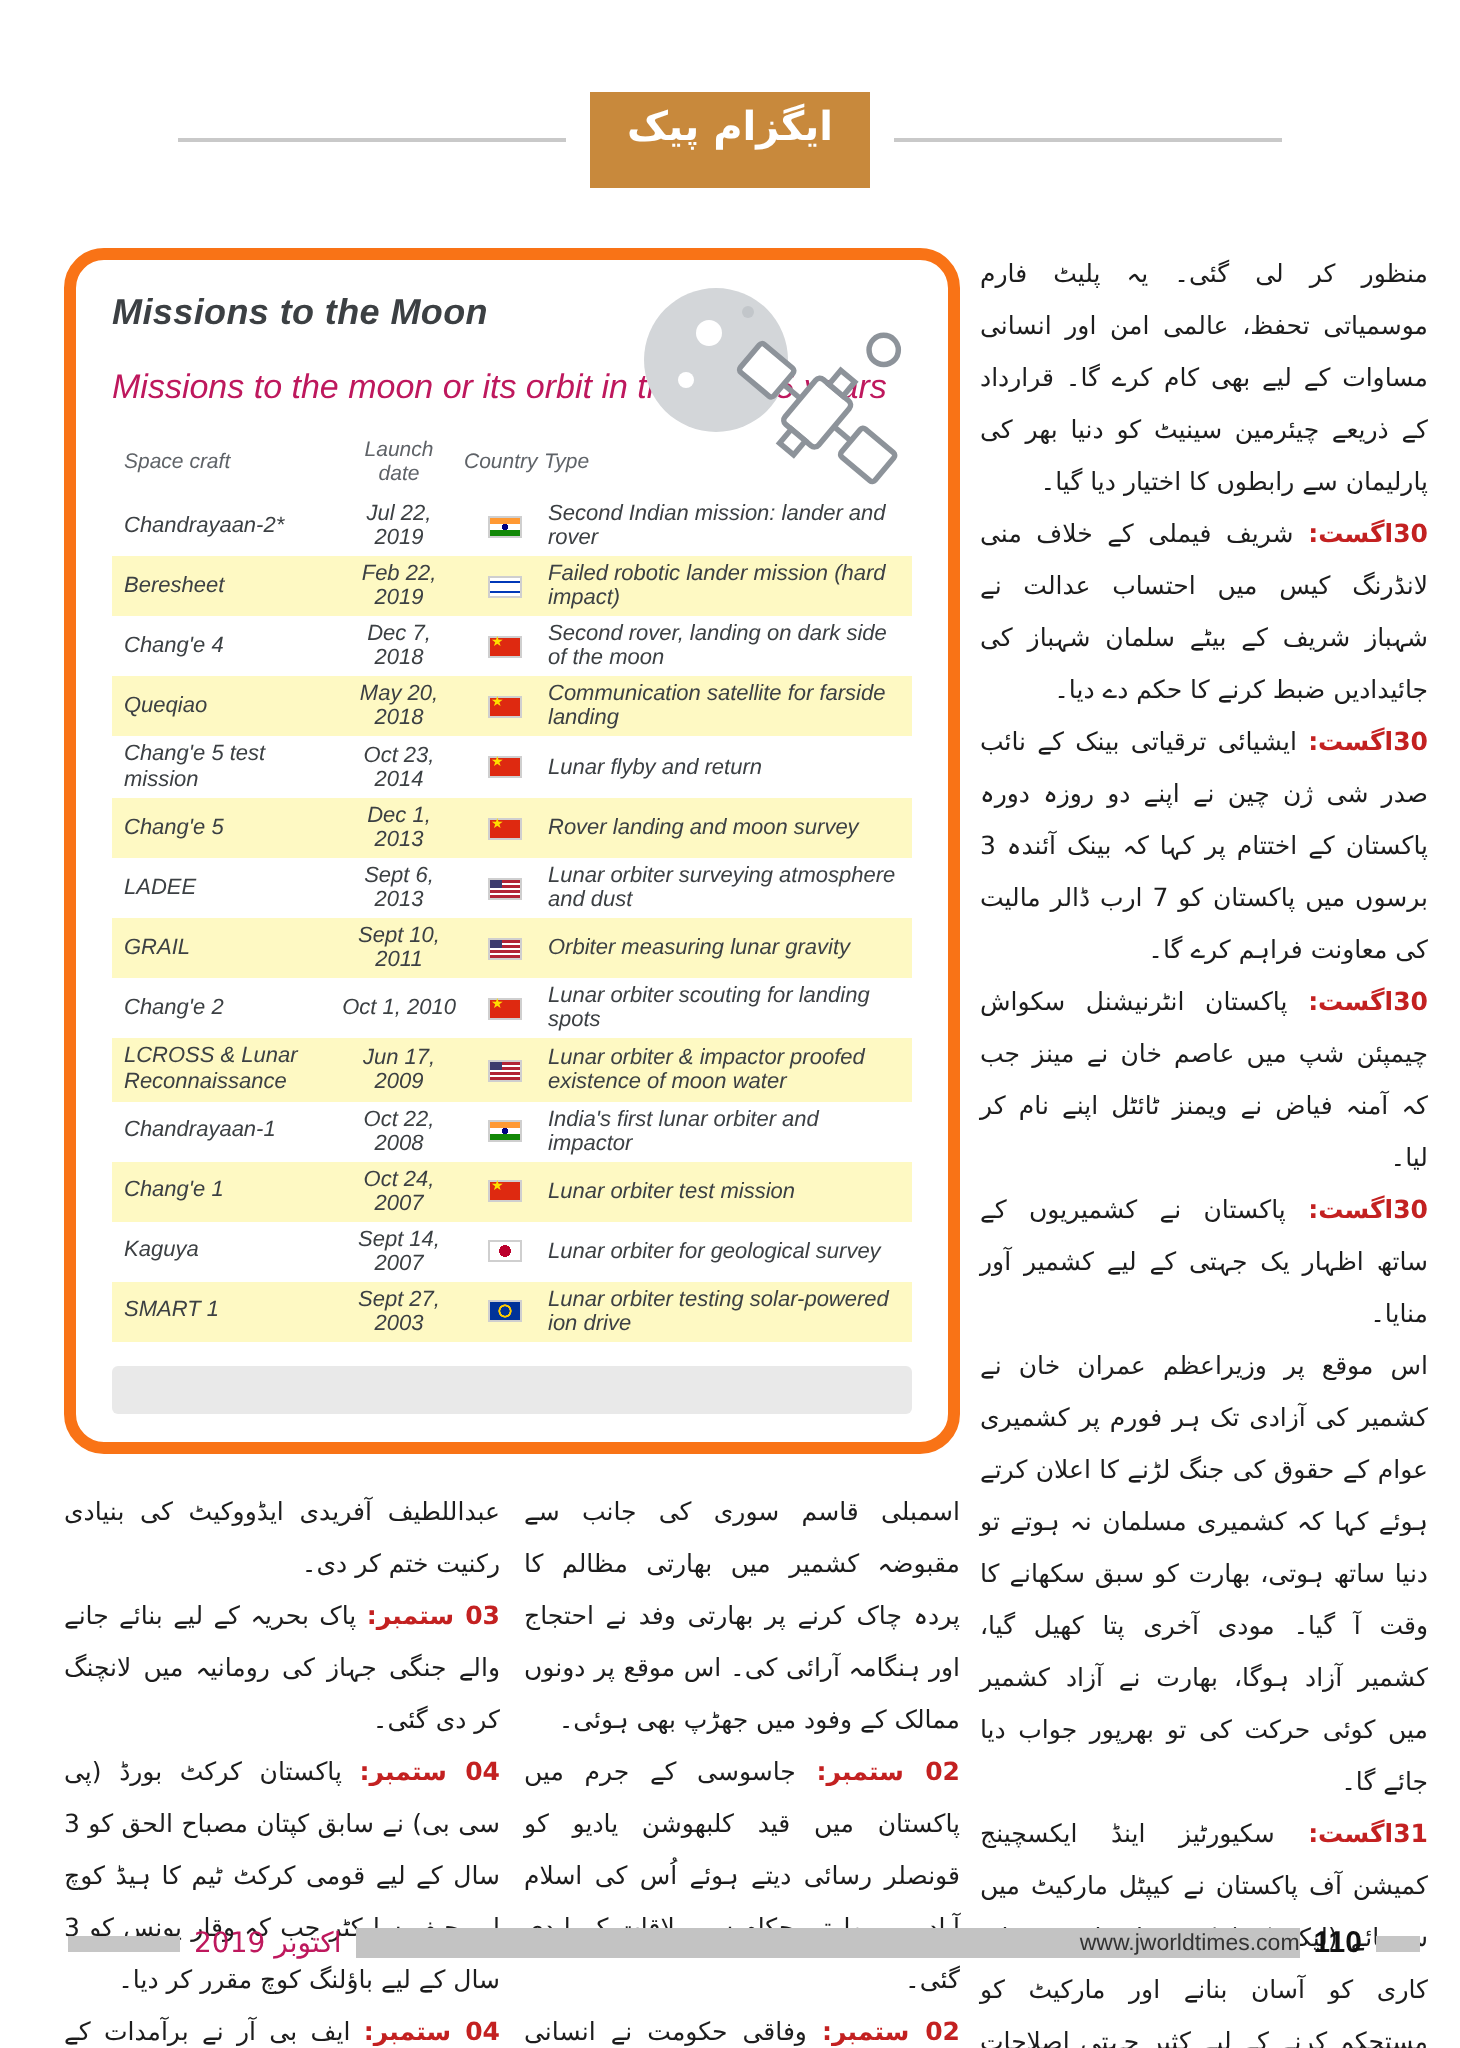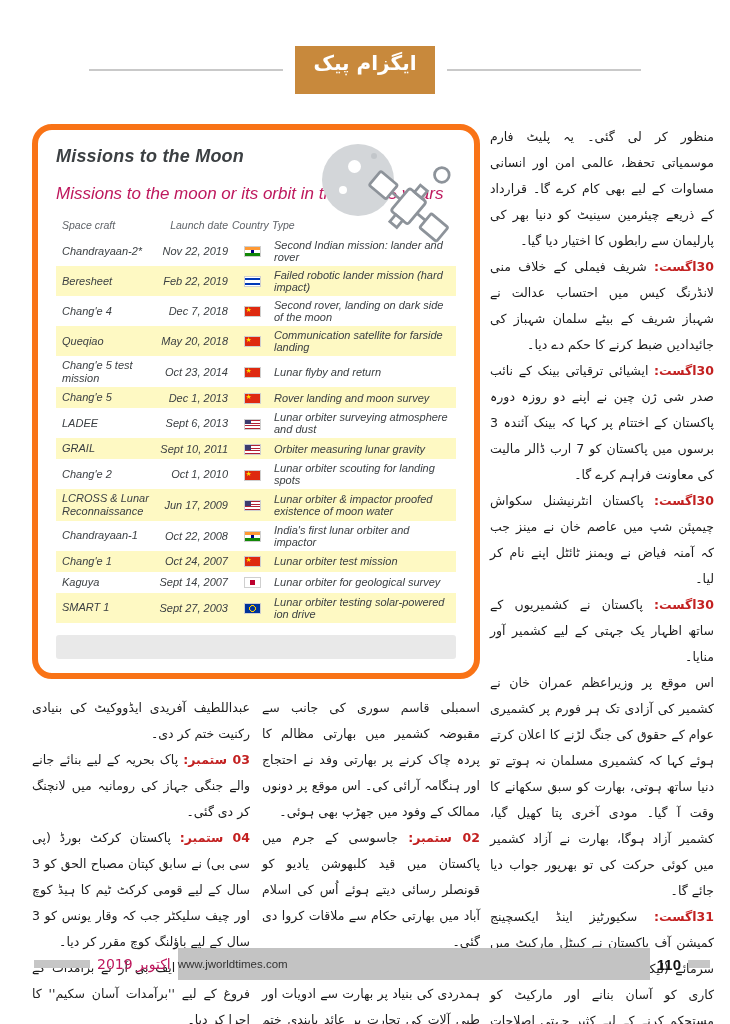--- a/index.html
+++ b/index.html
@@ -49,21 +49,21 @@
   .sat { position:absolute; right:0; top:22px; }
 
   .mtable { margin-top:12px; font-size:11px; }
   .trow, .thead {
     display:grid; grid-template-columns:92px 78px 40px 1fr;
     align-items:center; padding:3px 6px;
   }
   .thead { font-size:10.5px; color:#5f6368; padding-bottom:5px; }
   .trow { color:#3c4043; min-height:21px; }
   .trow.alt { background:#fef9c3; }
-  .cell.date { text-align:right; padding-right:4px; }
+  .cell.date { text-align:center; padding-right:4px;margin-left:17px; }
   .cell.flagc { text-align:center; }
   .cell.craft { line-height:1.15; padding-right:4px; }
   .cell.type { padding-left:2px; }
   .foot-strip { height:24px; background:#e9e9e9; border-radius:3px; margin-top:12px; }
 
   
   .flag { position:relative; display:inline-block; width:17px; height:11px;
           border:1px solid #cfcfcf; vertical-align:middle; background:#fff; }
   .flag[data-flag="in"] { background:
       radial-gradient(circle 1.6px at 50% 50%, #000080 97%, rgba(0,0,0,0)),
@@ -81,21 +81,21 @@
       radial-gradient(circle 3px at 50% 50%, #bc002d 97%, rgba(0,0,0,0)), #fff; }
   .flag[data-flag="eu"] { background:
       radial-gradient(circle at 50% 50%, rgba(0,0,0,0) 2.2px, #ffcc00 2.4px 3.2px, rgba(0,0,0,0) 3.4px), #003399; }
 
   
   .footer { position:absolute; left:34px; right:20px; bottom:44px;
             display:flex; align-items:center; gap:7px; }
   .footer .sbar { width:56px; height:8px; background:#c6c6c6; }
   .footer .sbar.right { width:22px; }
   .footer .fdate { direction:rtl; font-family:"DejaVu Sans",sans-serif; font-size:14px; color:#be185d; white-space:nowrap; }
-  .footer .cbar { flex:1; height:32px; background:#c3c3c3; display:flex; align-items:center; justify-content:flex-start; }
+  .footer .cbar { flex:1; height:15px; background:#c3c3c3; display:flex; align-items:center; justify-content:flex-end; }
   .footer .site { font-size:11.5px; color:#333; }
   .footer .pnum { font-size:15px; font-weight:bold; color:#111; }
 </style>
 </head>
 <body>
 
 <div class="page">
 
   <div class="rule-row">
     <div class="rule"></div>
@@ -134,21 +134,21 @@
         <div class="mtable">
           <div class="thead">
             <div class="cell">Space craft</div>
             <div class="cell date">Launch date</div>
             <div class="cell">Country</div>
             <div class="cell">Type</div>
           </div>
           <div>
               <div class="trow">
                 <div class="cell craft">Chandrayaan-2*</div>
-                <div class="cell date">Nov 22, 2019</div>
+                <div class="cell date">Jul 22, 2019</div>
                 <div class="cell flagc"><span class="flag" data-flag="in"></span></div>
                 <div class="cell type">Second Indian mission: lander and rover</div>
               </div>
               <div class="trow alt">
                 <div class="cell craft">Beresheet</div>
                 <div class="cell date">Feb 22, 2019</div>
                 <div class="cell flagc"><span class="flag" data-flag="il"></span></div>
                 <div class="cell type">Failed robotic lander mission (hard impact)</div>
               </div>
               <div class="trow">

